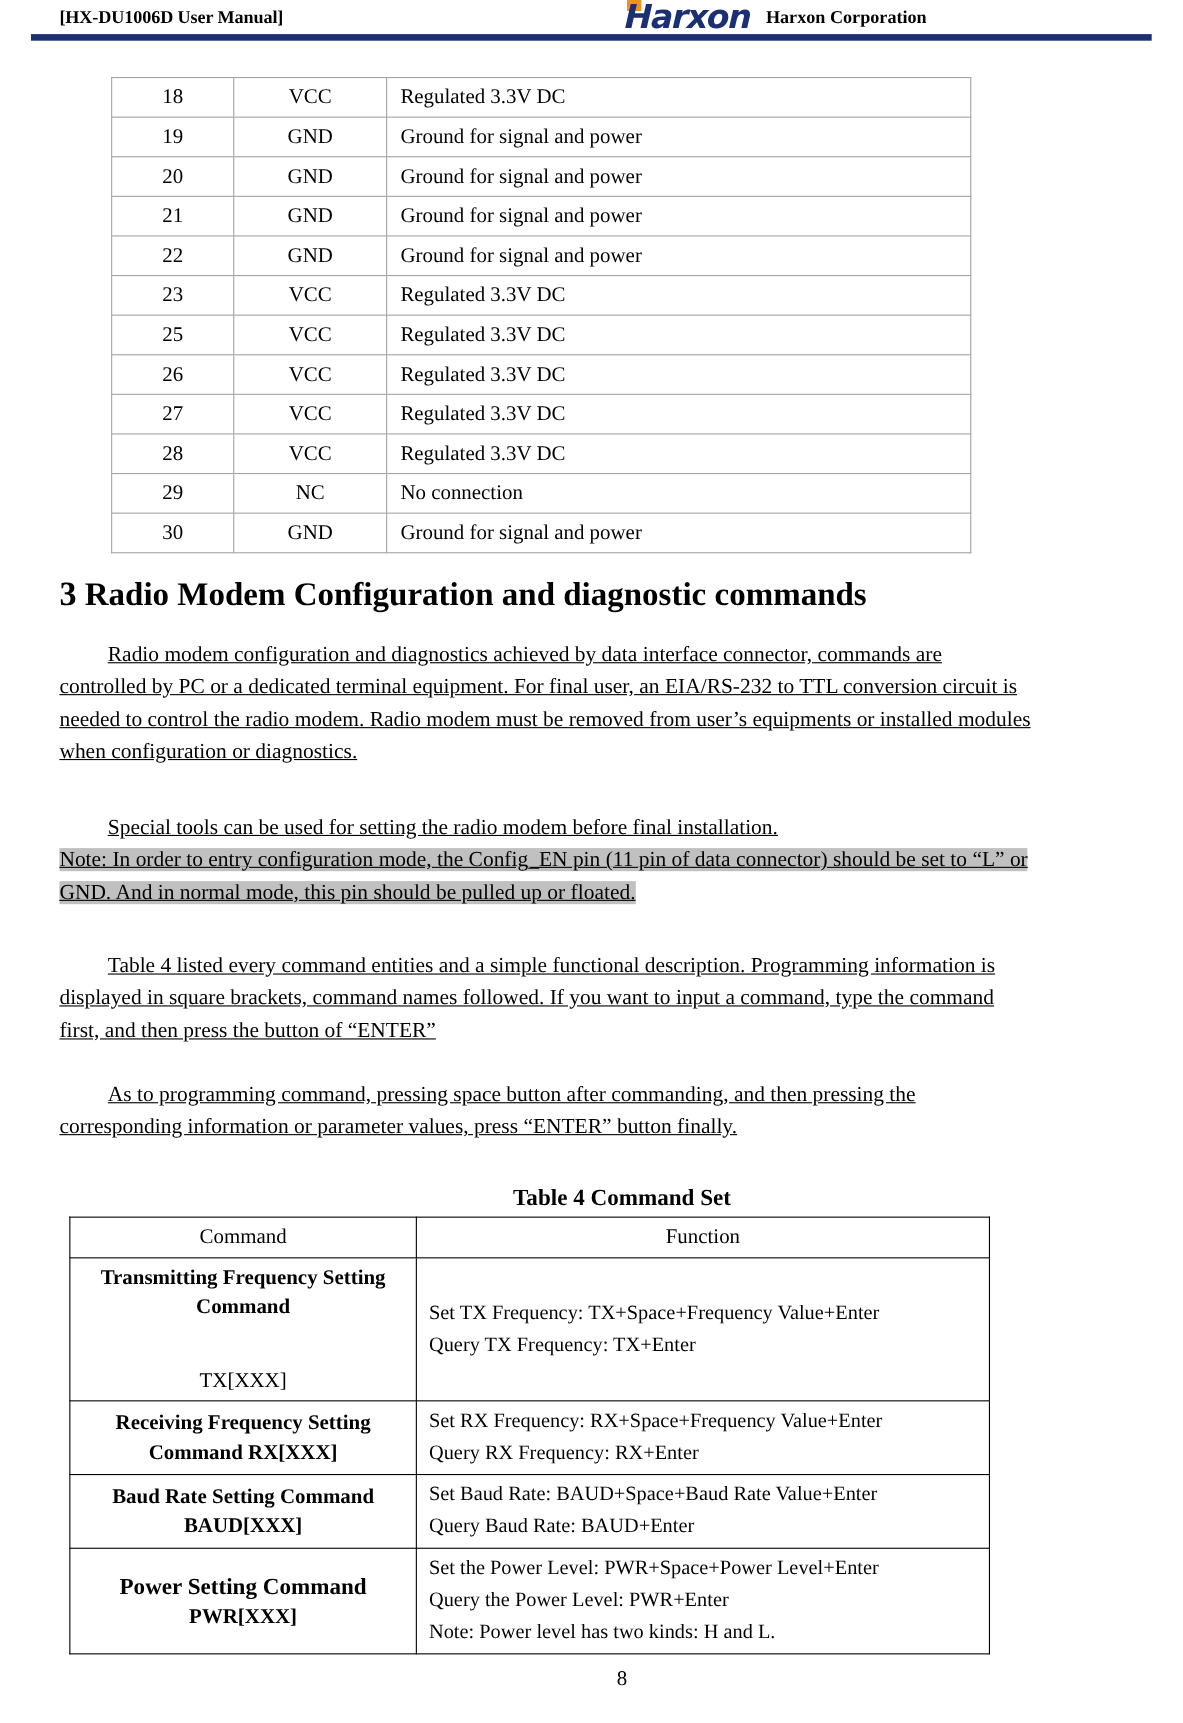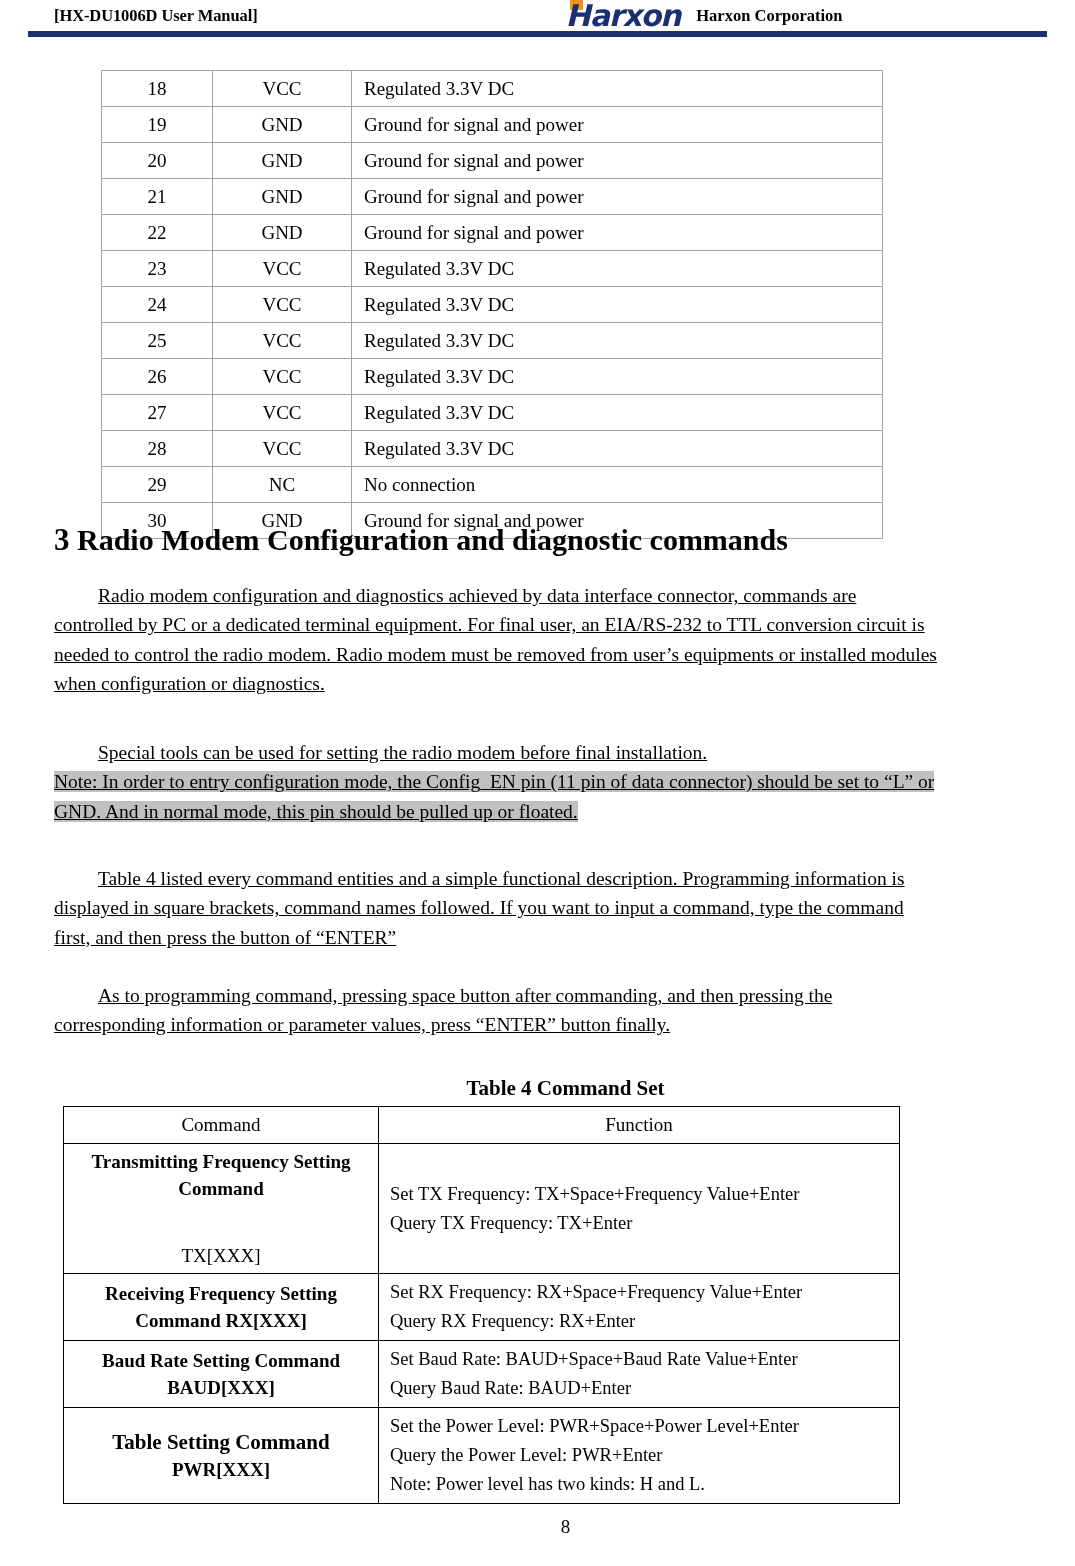--- a/index.html
+++ b/index.html
@@ -251,25 +251,20 @@
         <td class="c-pin">22</td>
         <td class="c-name">GND</td>
         <td class="c-desc">Ground for signal and power</td>
       </tr>
       <tr>
         <td class="c-pin">23</td>
         <td class="c-name">VCC</td>
         <td class="c-desc">Regulated 3.3V DC</td>
       </tr>
       <tr>
-        <td class="c-pin">24</td>
-        <td class="c-name">VCC</td>
-        <td class="c-desc">Regulated 3.3V DC</td>
-      </tr>
-      <tr>
         <td class="c-pin">25</td>
         <td class="c-name">VCC</td>
         <td class="c-desc">Regulated 3.3V DC</td>
       </tr>
       <tr>
         <td class="c-pin">26</td>
         <td class="c-name">VCC</td>
         <td class="c-desc">Regulated 3.3V DC</td>
       </tr>
       <tr>
@@ -354,21 +349,21 @@
           <div>Baud Rate Setting Command BAUD[XXX]</div>
         </td>
         <td class="cell-fn">
           <div>Set Baud Rate: BAUD+Space+Baud Rate Value+Enter</div>
           <div>Query Baud Rate: BAUD+Enter</div>
         </td>
       </tr>
 
       <tr>
         <td class="col-cmd cell-cmd">
-          <div class="big">Table Setting Command</div>
+          <div class="big">Power Setting Command</div>
           <div>PWR[XXX]</div>
         </td>
         <td class="cell-fn">
           <div>Set the Power Level: PWR+Space+Power Level+Enter</div>
           <div>Query the Power Level: PWR+Enter</div>
           <div>Note: Power level has two kinds: H and L.</div>
         </td>
       </tr>
 
     </tbody>

